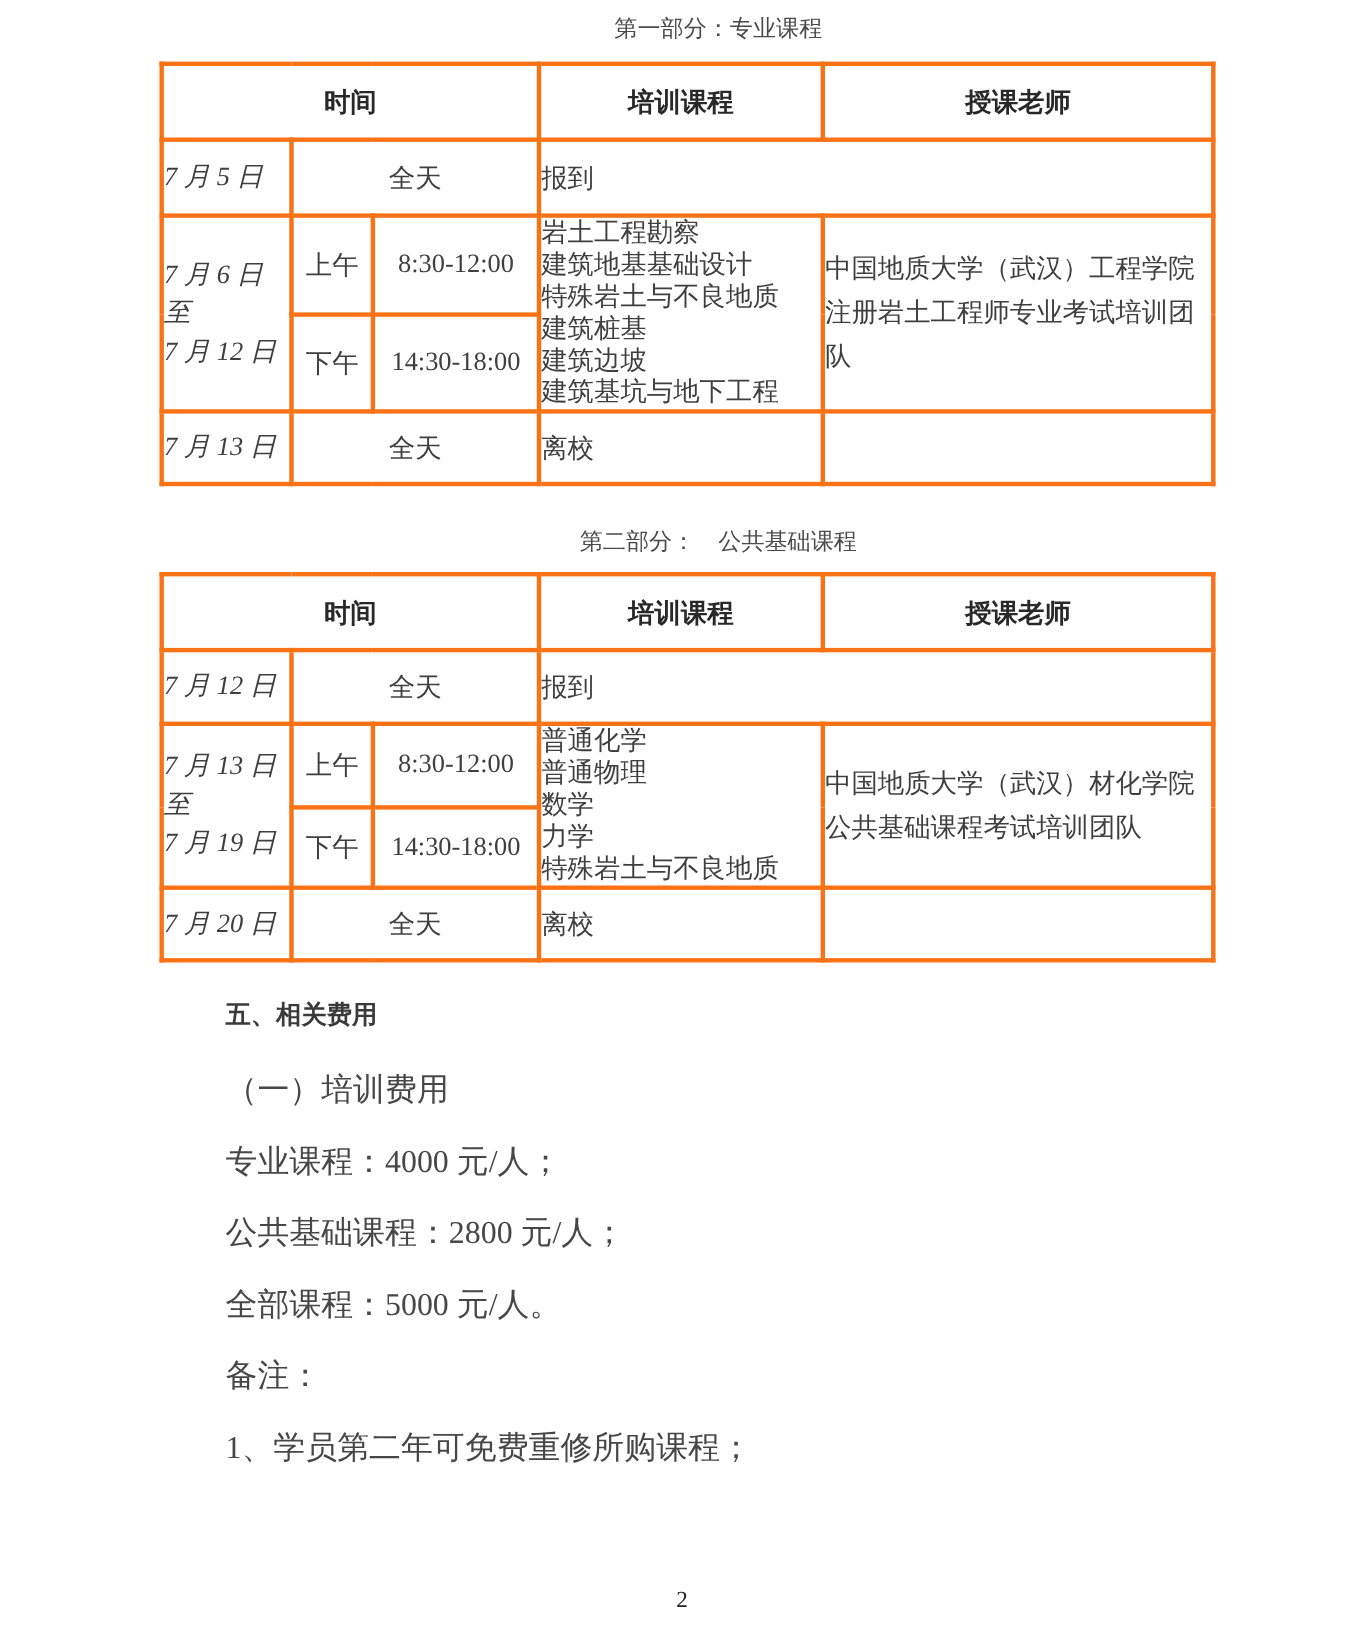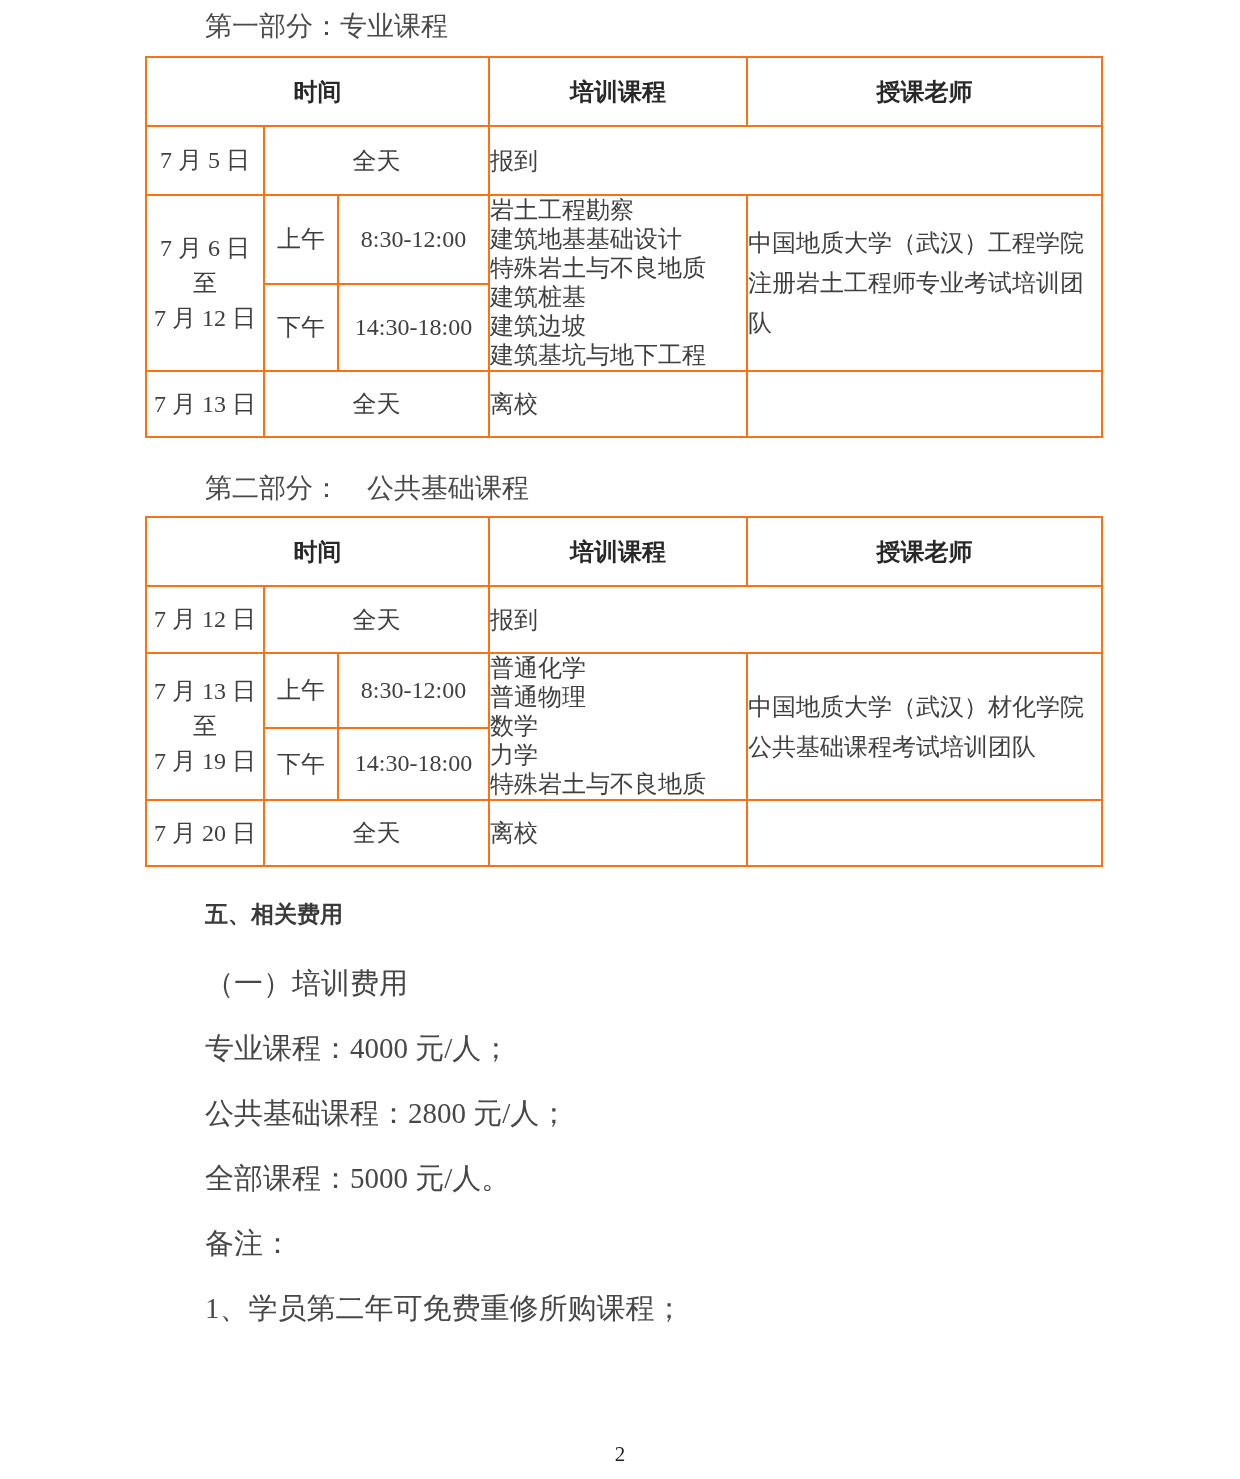--- a/index.html
+++ b/index.html
@@ -14,53 +14,54 @@
     background: #ffffff;
     font-family: "Liberation Serif", "DejaVu Serif", serif;
     color: #3f3f3f;
     overflow: hidden;
   }
   .content {
     padding: 8px 0 0 145px;
     width: 956px;
   }
   .part-title {
-    font-size: 27px;
+    font-size: 21px;
     line-height: 36px;
     margin: 0 0 12px 60px;
     color: #4a4a4a;
+    text-align: center;
   }
   .part-title.second {
     margin-top: 32px;
     margin-bottom: 10px;
   }
   table.schedule {
     border-collapse: collapse;
     table-layout: fixed;
     width: 956px;
   }
   .schedule td, .schedule th {
-    border: 2px solid #f97316;
+    border: 4px solid #f97316;
     padding: 0;
     vertical-align: middle;
     font-size: 24px;
     color: #3f3f3f;
     overflow: hidden;
   }
   .schedule th {
     font-family: "Liberation Sans", "DejaVu Sans", sans-serif;
     font-weight: bold;
     color: #282828;
     text-align: center;
   }
   .c-center { text-align: center; }
   .c-left   { text-align: left; padding-left: 10px; }
   .date-cell {
-    text-align: center;
     line-height: 35px;
+    font-style: italic;
   }
   .courses-cell {
     padding-left: 10px;
     line-height: 29px;
     margin-left: 42px;
   }
   .teacher-cell {
     padding-left: 11px;
     line-height: 40px;
   }

